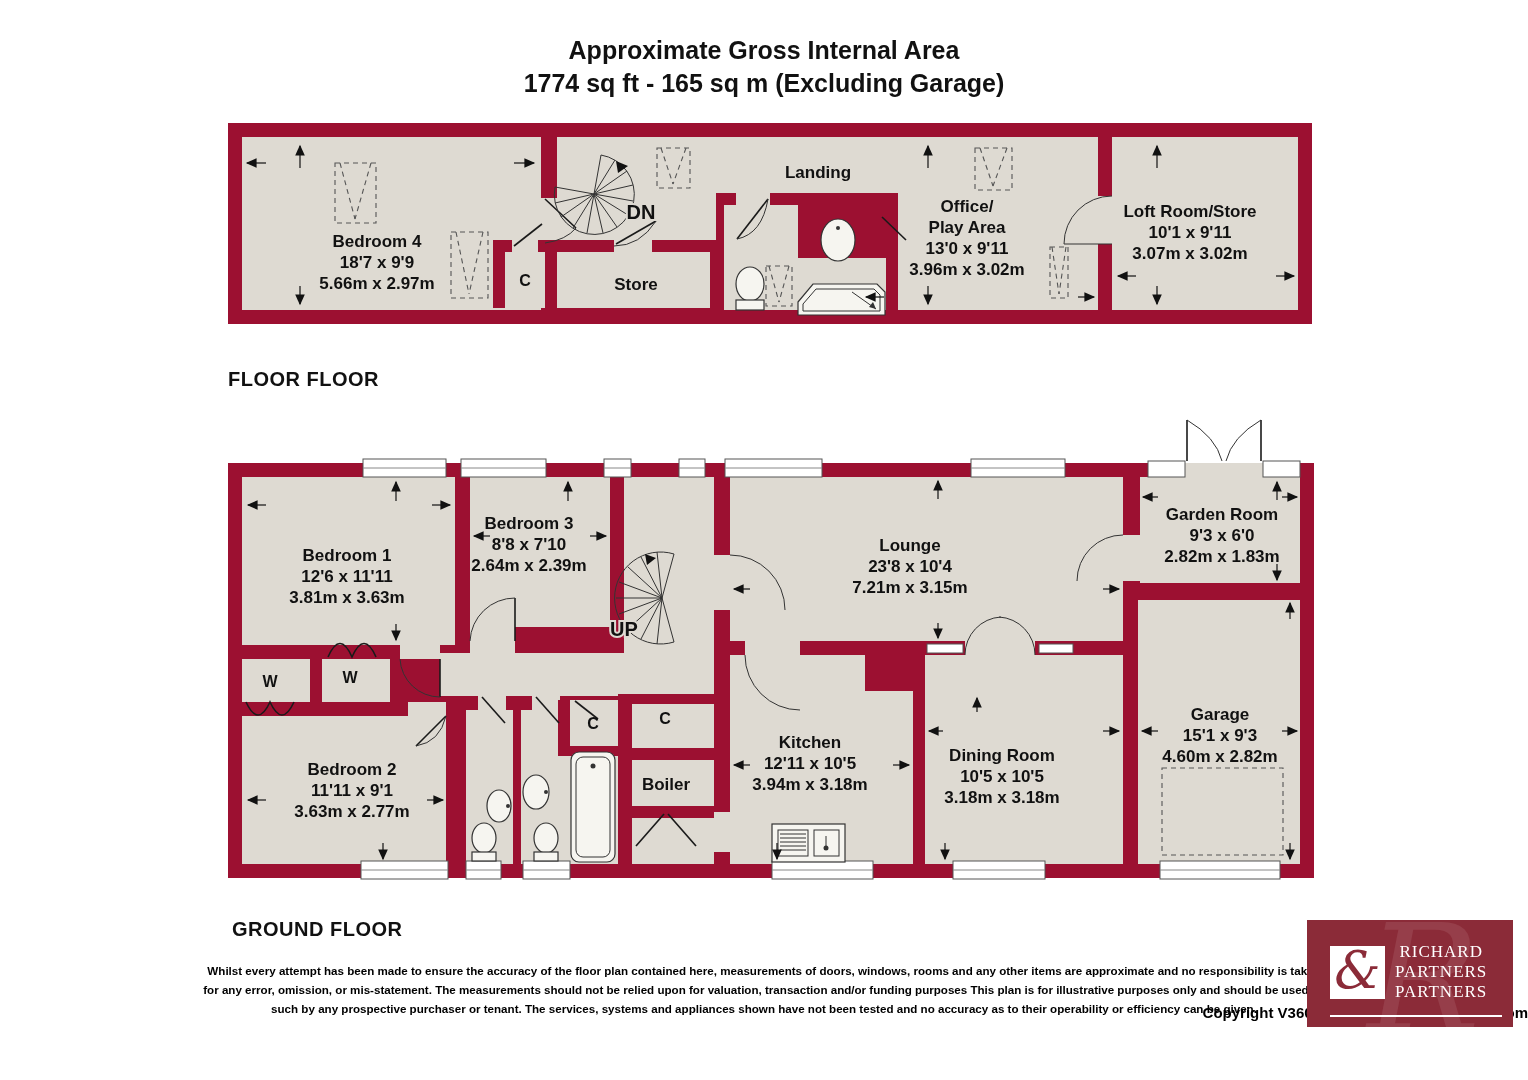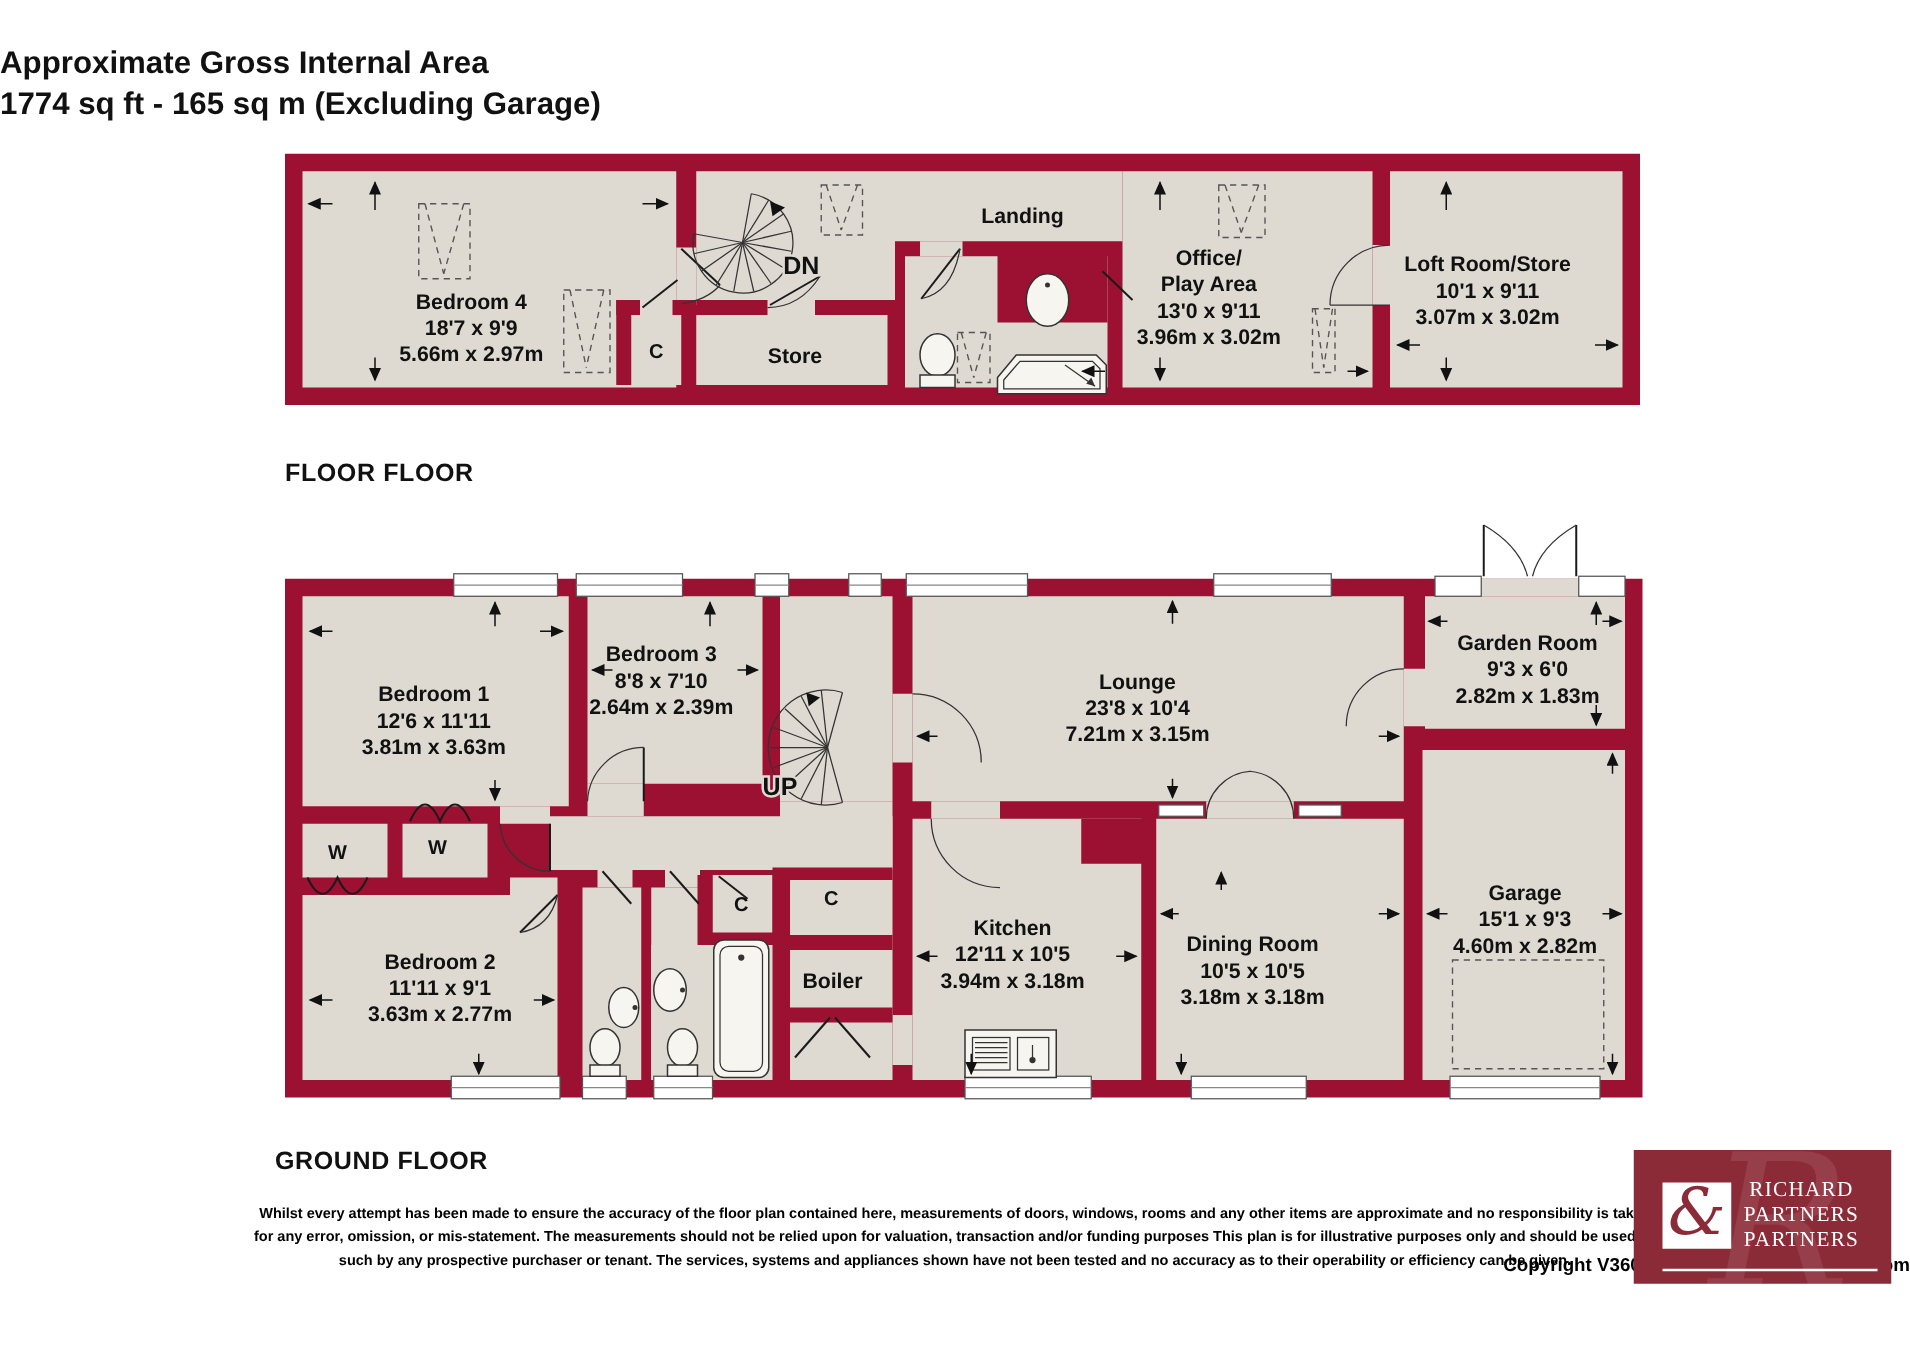--- a/index.html
+++ b/index.html
@@ -1,22 +1,22 @@
 <!DOCTYPE html>
 <html><head>
 <meta charset="utf-8">
 <style>
   html,body{margin:0;padding:0;background:#fff;}
   #page{position:relative;width:1528px;height:1080px;background:#ffffff;overflow:hidden;
         font-family:"Liberation Sans",sans-serif;color:#111;}
-  .title{position:absolute;left:0;top:34px;width:100%;
+  .title{position:absolute;left:0;top:34px;width:100%;text-align:center;
          font-weight:bold;font-size:25px;line-height:33px;color:#111;}
   .floorlabel{position:absolute;font-weight:bold;font-size:20px;color:#111;letter-spacing:.5px;}
   #first-floor-label{left:228px;top:368px;}
-  #ground-floor-label{left:220px;top:918px;}
+  #ground-floor-label{left:232px;top:918px;}
   .disclaimer{position:absolute;left:0;top:961px;width:100%;text-align:center;
               font-weight:bold;font-size:11.6px;line-height:19px;color:#000;}
   .copyright{position:absolute;left:0;top:1004px;width:100%;text-align:right;
              font-weight:bold;font-size:15px;color:#000;}
   svg{position:absolute;left:0;top:0;}
   .wall{fill:#9C1031;}
   .floor{fill:#DEDAD2;}
   .win{fill:#ffffff;stroke:#555;stroke-width:1;}
   .winline{stroke:#888;stroke-width:1;}
   .ln{stroke:#1a1a1a;stroke-width:1.6;fill:none;}

